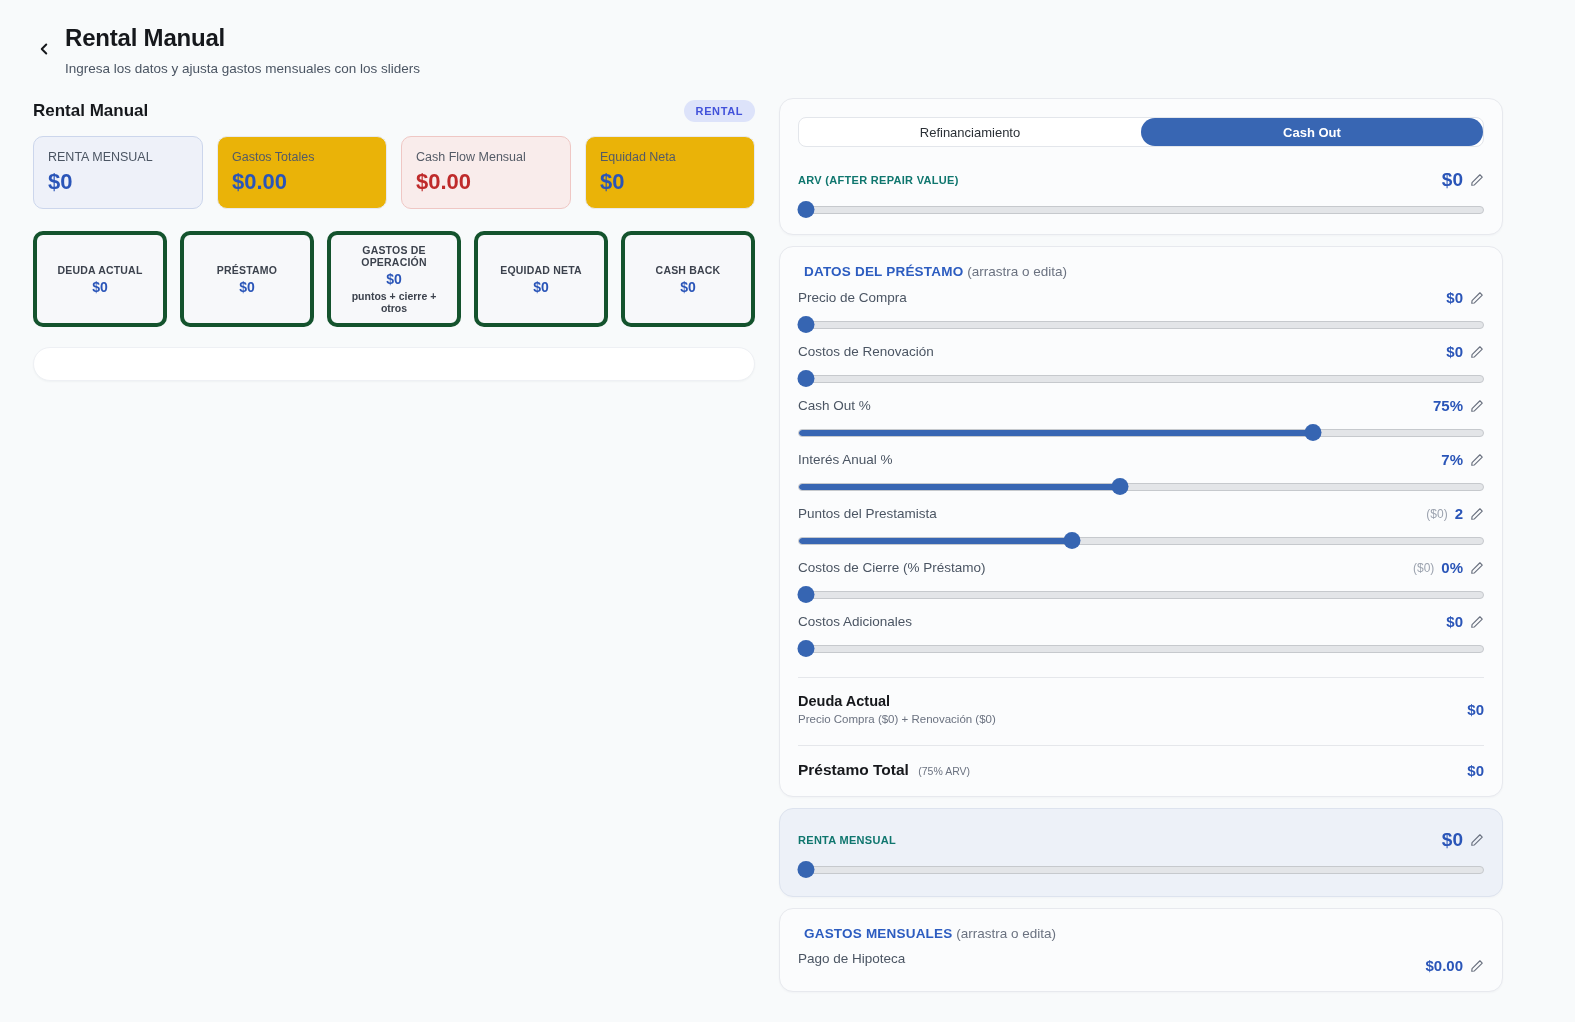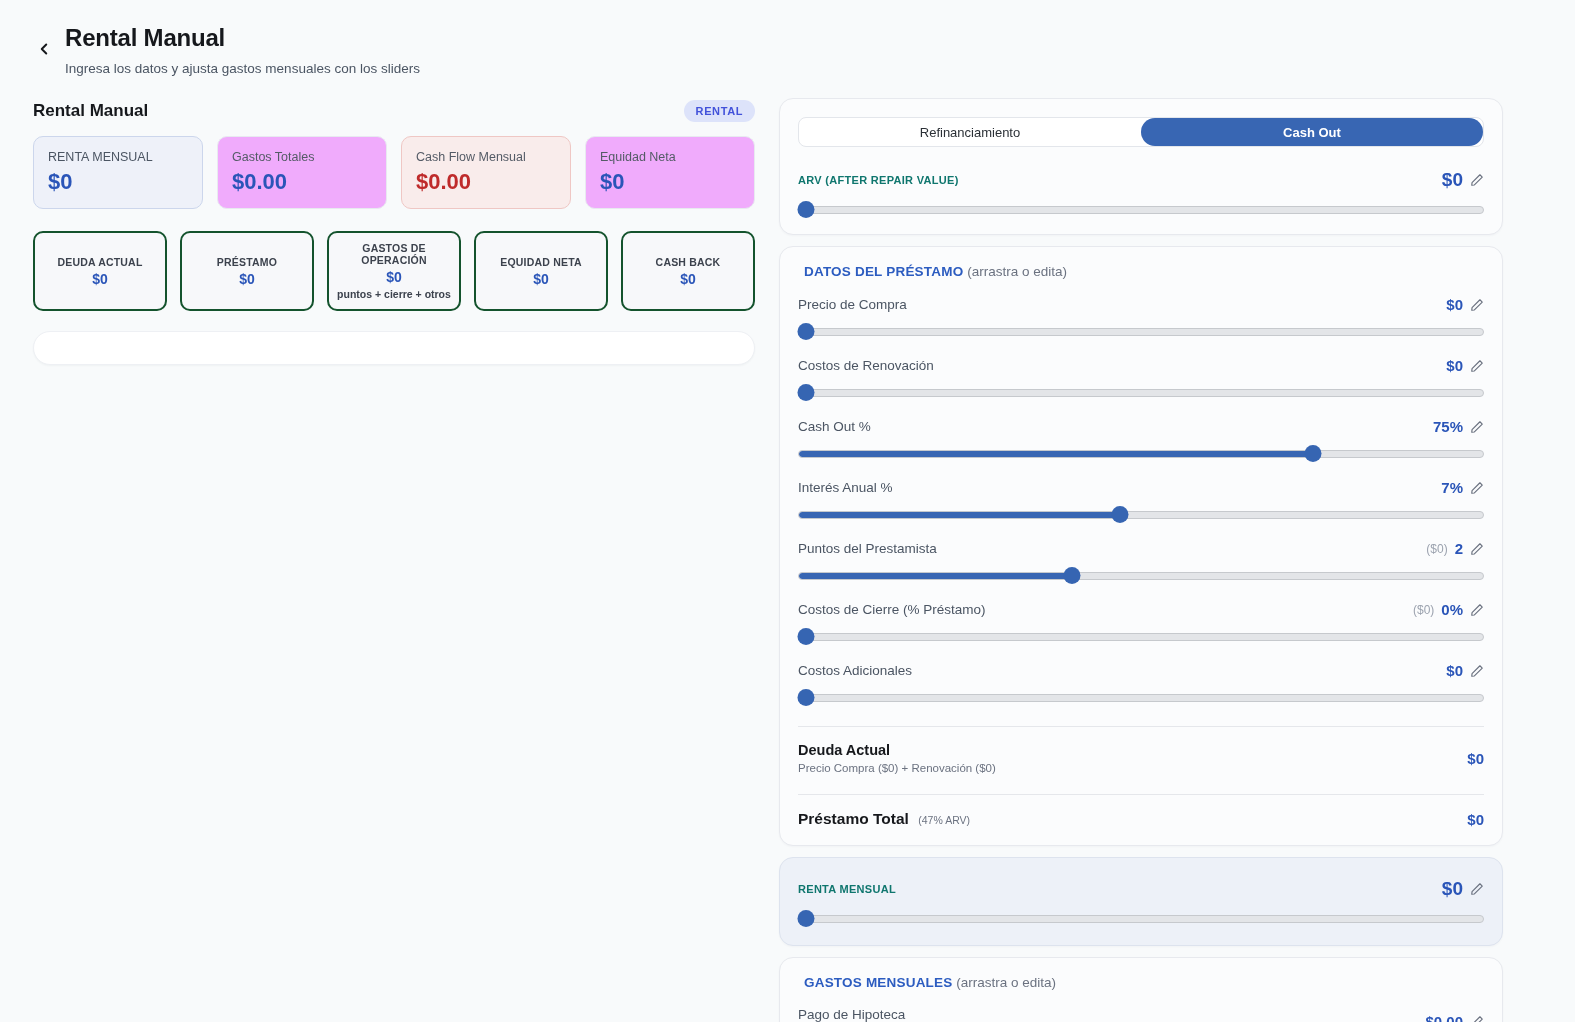--- a/index.html
+++ b/index.html
@@ -20,30 +20,30 @@
   .right-col { width:724px; flex:none; }
 
   
   .left-head { display:flex; justify-content:space-between; align-items:center; padding:2px 0 0 0; }
   .left-title { font-size:17px; font-weight:800; color:#16181c; }
   .badge { background:#dde3fa; color:#4252da; font-size:11px; font-weight:700;
     letter-spacing:0.6px; padding:5px 12px; border-radius:999px; }
 
   .stats-row { display:grid; grid-template-columns:repeat(4,1fr); gap:14px; margin-top:14px; }
   .stat-card { border-radius:10px; padding:13px 14px; min-height:70px;
-    background:#f0abfc; border:1px solid #e8eaf0; }
+    background:#eab308; border:1px solid #e8eaf0; }
   .stat-card.blue { background:#eef1f9; border-color:#ccd6ec; }
   .stat-card.red  { background:#f9eceb; border-color:#efc7c4; }
   .stat-label { font-size:12.5px; color:#545b66; }
   .stat-card.blue .stat-label { color:#4b5563; }
   .stat-value { font-size:22px; font-weight:800; color:#2a55b8; margin-top:5px; }
   .stat-card.red .stat-value { color:#bf2b2b; }
 
   .mini-row { display:grid; grid-template-columns:repeat(5,1fr); gap:13px; margin-top:22px; }
-  .mini-card { background:#f7f8fa; border:2px solid #14532d; border-radius:10px;
+  .mini-card { background:#f7f8fa; border:4px solid #14532d; border-radius:10px;
     min-height:57px; padding:9px 8px; text-align:center;
     display:flex; flex-direction:column; justify-content:center; gap:3px; }
   .mini-label { font-size:10.5px; font-weight:700; color:#3c424d; letter-spacing:0.2px; }
   .mini-value { font-size:14px; font-weight:800; color:#2a55b8; }
   .mini-note { font-size:10.5px; font-weight:700; color:#3c424d; }
   .mini-note:empty { display:none; }
 
   .empty-bar { margin-top:20px; height:34px; border-radius:17px; background:#ffffff;
     border:1px solid #eef0f4; box-shadow:0 1px 2px rgba(30,40,60,0.04); }
 
@@ -70,21 +70,21 @@
   .val-lg { font-size:19px; }
   .pencil { cursor:pointer; display:inline-flex; }
 
   .slider { position:relative; height:16px; margin-top:11px; cursor:pointer; }
   .track { position:absolute; top:4px; left:0; right:0; height:8px; border-radius:4px;
     background:#e3e5e8; border:1px solid #c6c9cd; overflow:hidden; }
   .fill { height:100%; background:#3866b3; border-radius:4px 0 0 4px; }
   .thumb { position:absolute; top:-1px; width:17px; height:17px; border-radius:50%;
     background:#3665b2; transform:translateX(-50%); }
 
-  .srow { margin-top:17px; }
+  .srow { margin-top:10px; }
   .card-title { font-size:13.5px; margin-bottom:2px; }
   .card-title .t-blue { font-weight:700; color:#2c5cc0; letter-spacing:0.2px;padding-left:6px; }
   .card-title .t-gray { color:#6b7280; font-weight:400; }
 
   .divider { border:none; border-top:1px solid #e5e7eb; margin:20px 0 0 0; }
 
   .total-row { display:flex; justify-content:space-between; align-items:center; margin-top:15px; }
   .total-name { font-size:14.5px; font-weight:800; color:#16181c; }
   .total-sub { font-size:11.5px; color:#6b7280; margin-top:4px; }
   .total-suffix { font-size:10.5px; color:#6b7280; font-weight:400; margin-left:5px; }
@@ -359,21 +359,21 @@
             <div class="total-sub">Precio Compra ($0) + Renovación ($0)</div>
           </div>
           <div class="total-val">$0</div>
         </div>
 
         <hr class="divider">
 
         <div class="total-row">
           <div>
             <span class="total-name" style="font-size:15.5px">Préstamo Total</span>
-            <span class="total-suffix">(47% ARV)</span>
+            <span class="total-suffix">(75% ARV)</span>
           </div>
           <div class="total-val">$0</div>
         </div>
       </div>
 
       <div class="card renta-card">
         <div class="row-head">
           <span class="sec-label">RENTA MENSUAL</span>
           <span class="row-right">
             <span class="val val-lg">$0</span>

